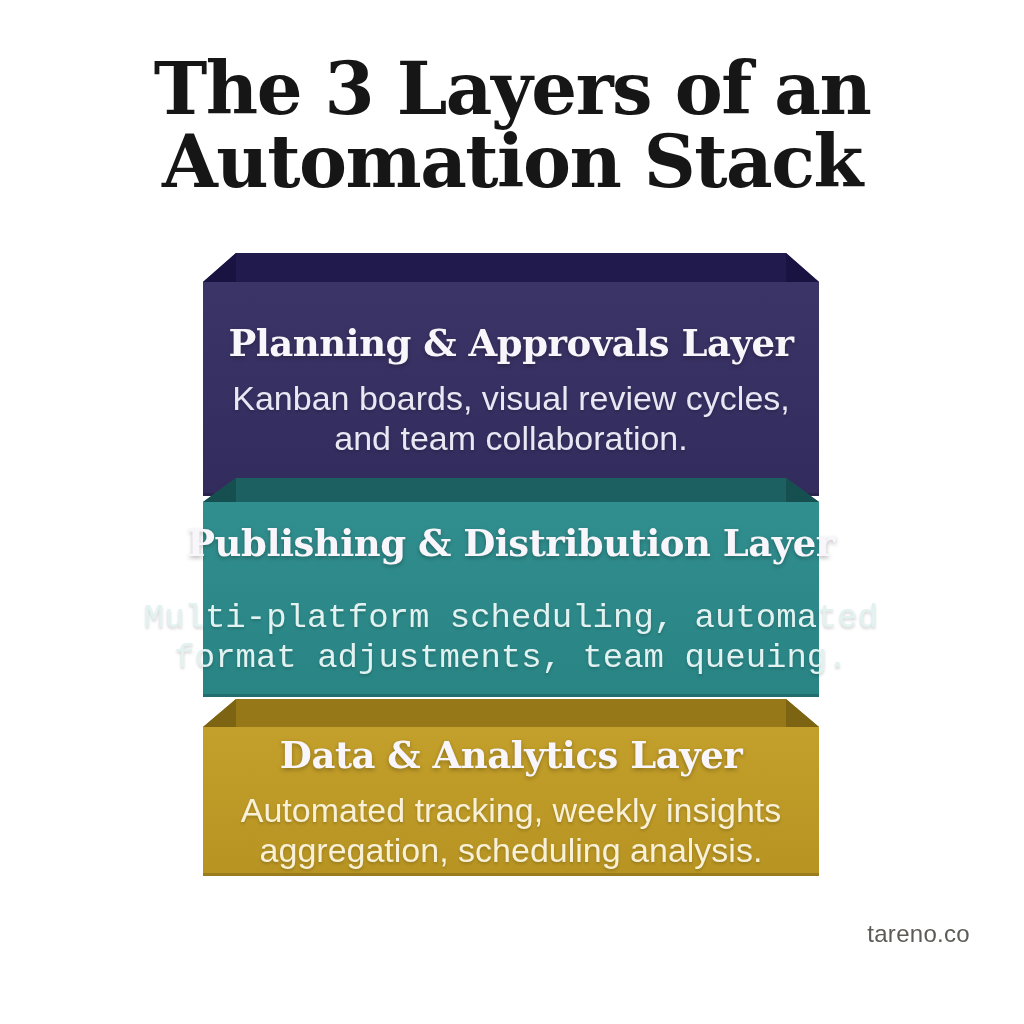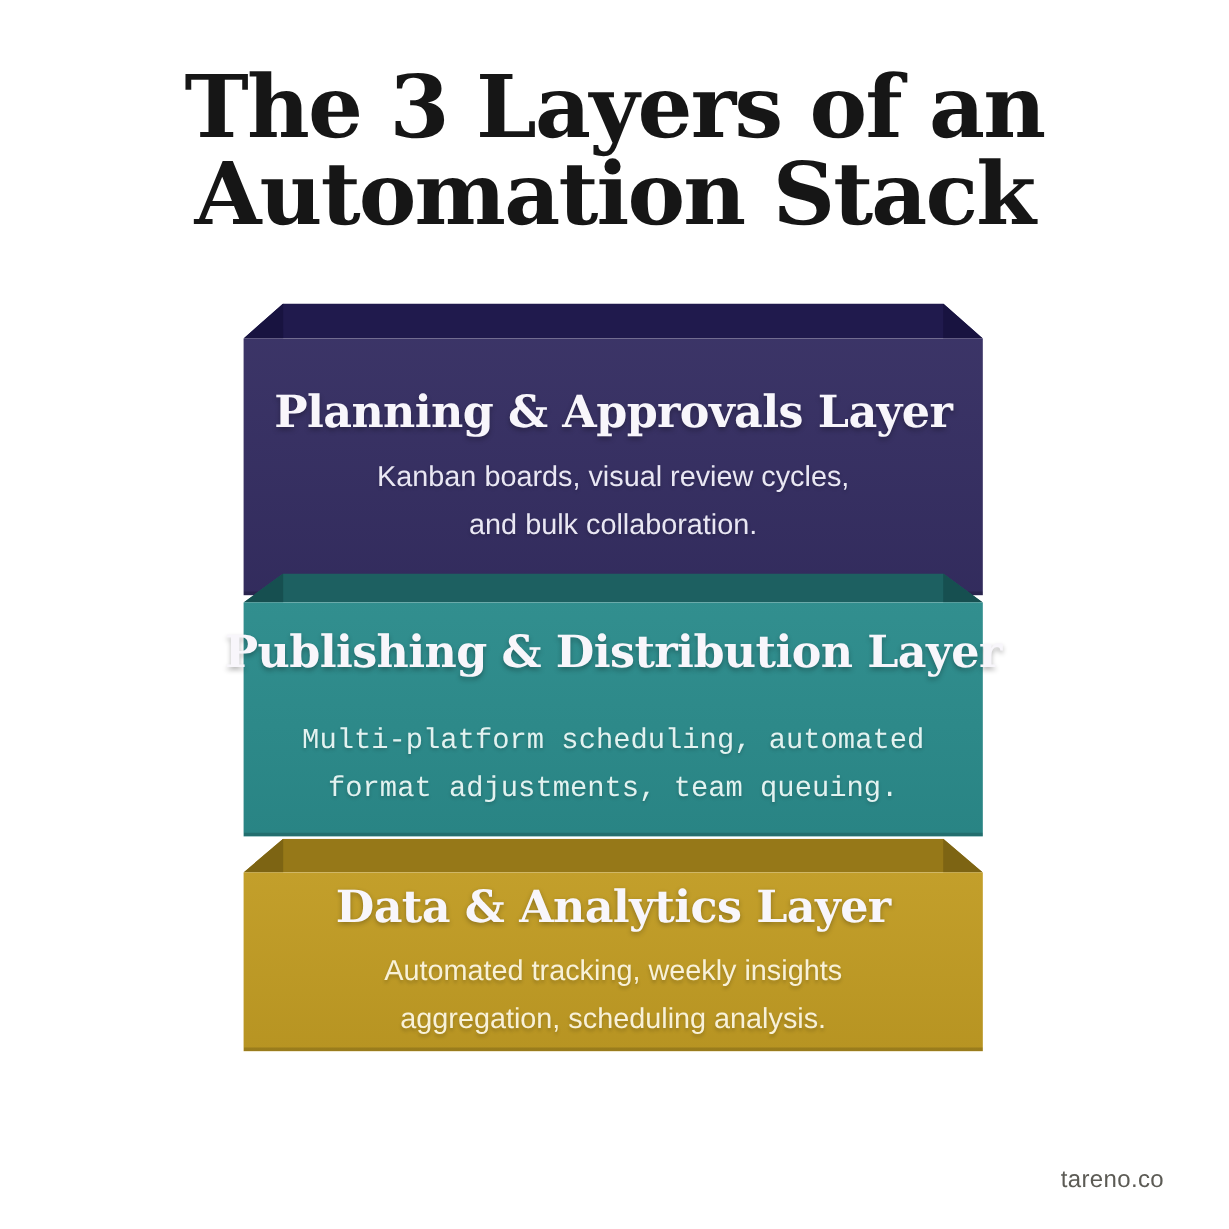--- a/index.html
+++ b/index.html
@@ -53,44 +53,44 @@
     font-weight:700;
     font-size:37px;
     letter-spacing:-0.5px;
     color:#f8f6fb;
     text-shadow:0 2px 4px rgba(0,0,0,0.28);
     white-space:nowrap;
   }
   .block-desc {
     margin:0;
     font-family:"Liberation Sans", sans-serif;
-    font-size:24px;
+    font-size:34px;
     line-height:40px;
     text-shadow:0 2px 3px rgba(0,0,0,0.18);
   }
   .block-desc span { display:block; white-space:nowrap; }
 
   .block-1 { top:253px; }
   .block-1 .block-top   { height:29px; }
   .block-1 .block-front { height:214px; }
 
   .block-2 { top:478px; }
   .block-2 .block-top   { height:24px; }
   .block-2 .block-front { height:195px; }
 
   .block-3 { top:699px; }
   .block-3 .block-top   { height:28px; }
   .block-3 .block-front { height:149px; }
 
   
   .brand {
     position:absolute;
-    top:972px;
+    top:920px;
     right:54px;
-    font-size:20px;
+    font-size:24px;
     letter-spacing:0.3px;
     font-family:"Liberation Sans", sans-serif;
   }
 </style>
 </head>
 <body>
 
 <div class="canvas">
 
   <h1 class="title" style="color: rgb(22, 22, 22);">
@@ -101,21 +101,21 @@
   <section class="block block-1">
     <svg class="block-top" viewBox="0 0 616 29" preserveAspectRatio="none">
       <polygon points="33,0 583,0 616,29 0,29" fill="#201a4d"></polygon>
       <polygon points="0,29 33,0 33,29" fill="#181340"></polygon>
       <polygon points="583,0 616,29 583,29" fill="#181340"></polygon>
     </svg>
     <div class="block-front" style="background-color: rgb(53, 46, 98);">
       <h2 class="block-heading">Planning &amp; Approvals Layer</h2>
       <p class="block-desc" style="color: rgb(233, 231, 243);">
         <span>Kanban boards, visual review cycles,</span>
-        <span>and bulk collaboration.</span>
+        <span>and team collaboration.</span>
       </p>
     </div>
   </section>
 
   <section class="block block-2">
     <svg class="block-top" viewBox="0 0 616 29" preserveAspectRatio="none">
       <polygon points="33,0 583,0 616,29 0,29" fill="#1d6061"></polygon>
       <polygon points="0,29 33,0 33,29" fill="#164f50"></polygon>
       <polygon points="583,0 616,29 583,29" fill="#164f50"></polygon>
     </svg>

